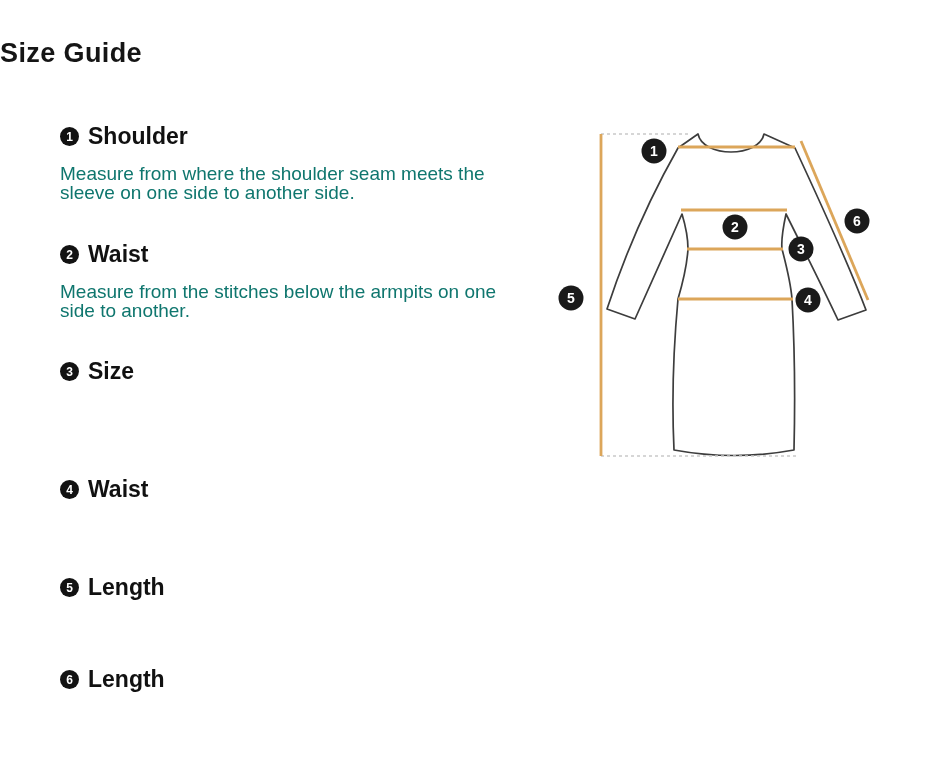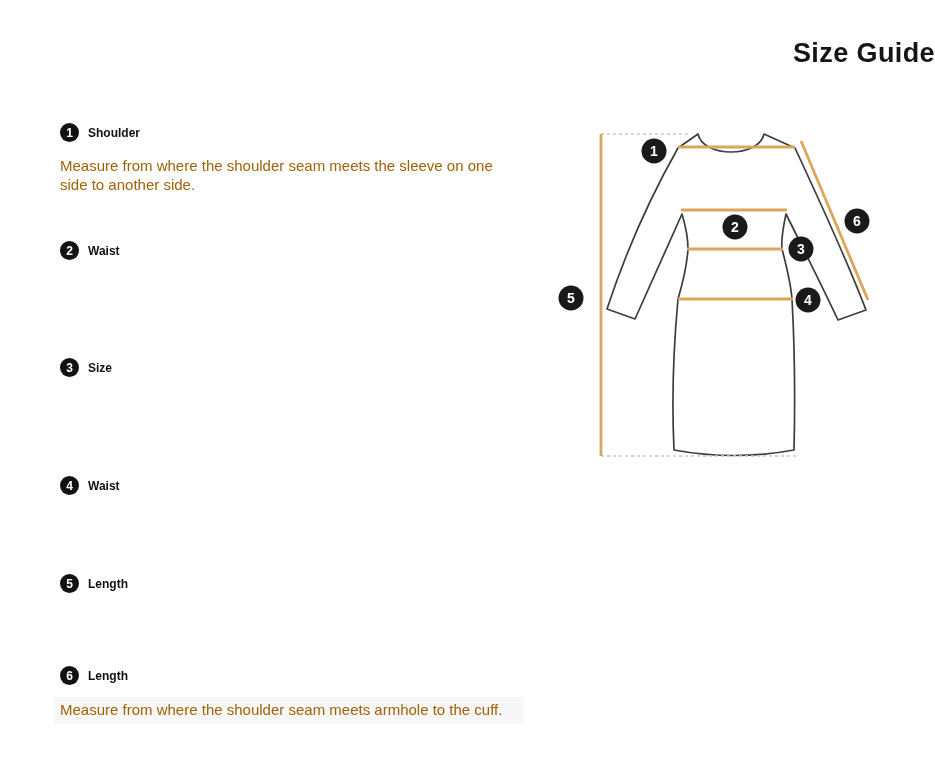--- a/index.html
+++ b/index.html
@@ -6,37 +6,37 @@
   html,body { background:#ffffff; }
   .page {
     position:relative;
     width:935px; height:764px;
     background:#ffffff;
     font-family:"Liberation Sans", sans-serif;
     overflow:hidden;
   }
   .page-title {
     position:absolute; top:38px; left:0; width:100%;
-    text-align:right;
+    text-align:left;
     font-size:27px; font-weight:700; color:#151515;
     letter-spacing:.4px;
   }
   .item { position:absolute; left:60px; width:455px; }
   .item-head { display:flex; align-items:center; gap:9px; }
   .num-badge {
     width:19px; height:19px; border-radius:50%;
     background:#121212; color:#ffffff;
     font-size:12px; font-weight:700;
     display:flex; align-items:center; justify-content:center;
     flex:0 0 19px;
   }
-  .item-label { font-size:12px; font-weight:700; color:#111111; }
+  .item-label { font-size:23px; font-weight:700; color:#111111; }
   .item-desc {
     margin-top:14px;
-    font-size:15px; line-height:19px; color:#a16207;
+    font-size:19px; line-height:19px; color:#0f766e;
   }
   .item-desc.highlight {
     background:#f7f7f7;
     margin-left:-6px; margin-top:12px;
     padding:3px 8px 5px 6px;
     width:470px;
   }
   .diagram { position:absolute; left:550px; top:108px; width:340px; height:372px; }
   .marker-num {
     font-size:14px; font-weight:700;
@@ -57,20 +57,21 @@
       <span class="item-label">Shoulder</span>
     </div>
     <p class="item-desc">Measure from where the shoulder seam meets the sleeve on one side to another side.</p>
   </div>
 
   <div class="item" style="top:241px">
     <div class="item-head">
       <span class="num-badge">2</span>
       <span class="item-label">Waist</span>
     </div>
+    <p class="item-desc">Measure from the stitches below the armpits on one side to another.</p>
   </div>
 
   <div class="item" style="top:358px">
     <div class="item-head">
       <span class="num-badge">3</span>
       <span class="item-label">Size</span>
     </div>
   </div>
 
   <div class="item" style="top:476px">
@@ -85,21 +86,20 @@
       <span class="num-badge">5</span>
       <span class="item-label">Length</span>
     </div>
   </div>
 
   <div class="item" style="top:666px">
     <div class="item-head">
       <span class="num-badge">6</span>
       <span class="item-label">Length</span>
     </div>
-    <p class="item-desc highlight">Measure from where the shoulder seam meets armhole to the cuff.</p>
   </div>
 
   <svg class="diagram" viewBox="0 0 340 372">
 
     <path d="M 128 40
          L 148 26
          C 153 50, 209 50, 214 26
          L 245 40
          C 272 98, 297 152, 316 202
          L 288 212

